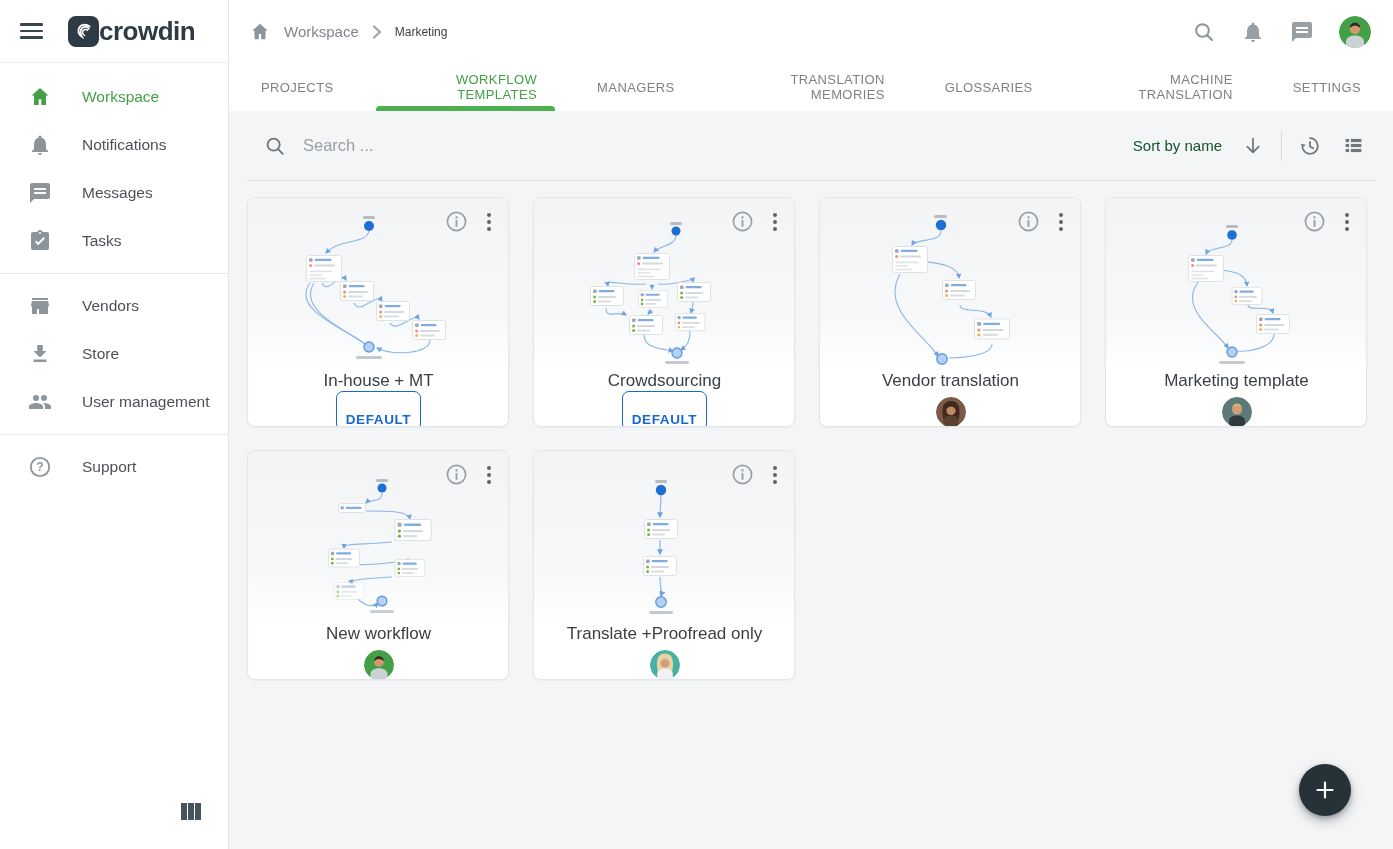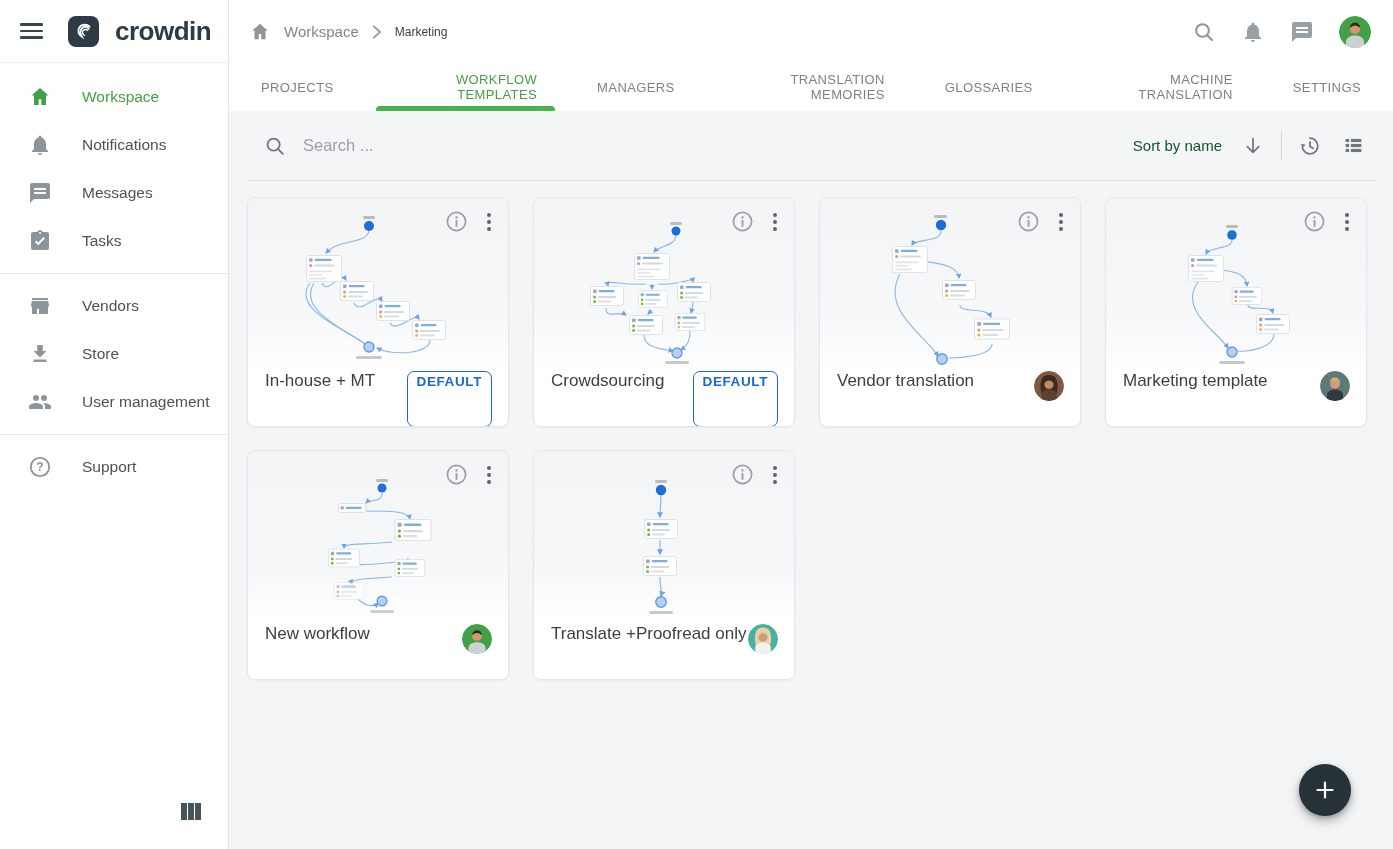--- a/index.html
+++ b/index.html
@@ -10,21 +10,21 @@
   .sidebar { position:absolute; left:0; top:0; width:229px; height:849px;
     background:#fff; border-right:1px solid #e4e6e8; z-index:5; }
   .sidebar-header { height:63px; display:flex; align-items:center; padding-left:20px;
     border-bottom:1px solid #ebedef; }
   .hamburger { width:24px; height:24px; display:flex; flex-direction:column;
     justify-content:center; gap:4px; cursor:pointer; }
   .hamburger span { display:block; height:2.4px; width:23px; background:#37474f; border-radius:1px; }
   .logo { display:flex; align-items:center; margin-left:24px; }
   .logo-mark { width:31px; height:31px; border-radius:8px; background:#2e3a45;
     display:flex; align-items:center; justify-content:center; }
-  .logo-word { font-size:26px; font-weight:bold; color:#2e3a45; margin-left:16px;
+  .logo-word { font-size:26px; font-weight:bold; color:#2e3a45; margin-left:0;
     letter-spacing:-0.5px; }
   .nav { padding-top:10px; }
   .nav-item { height:48px; display:flex; align-items:center; cursor:pointer; }
   .nav-item .nico { width:24px; height:24px; margin-left:28px; flex:0 0 24px; }
   .nav-item .nlabel { margin-left:30px; font-size:15.5px; color:#4d5156; }
   .nav-item.active .nlabel { color:#43a047; }
   .nav-sep { height:1px; background:#e7e9eb; margin:8px 0; }
   .nico svg { display:block; }
   .sidebar-bottom-icon { position:absolute; left:181px; bottom:28px; width:20px; height:18px;
     display:flex; gap:1.5px; cursor:pointer; }
@@ -73,24 +73,24 @@
     border-radius:8px; overflow:hidden; box-shadow:0 1px 2px rgba(60,64,67,0.05);
     cursor:pointer; position:relative; }
   .thumb { height:173px; background:linear-gradient(180deg,#f2f4f6 0%,#f7f8fa 70%,#ffffff 100%);
     position:relative; }
   .thumb svg.diagram { position:absolute; left:0; top:0; }
   .card-actions { position:absolute; top:12px; right:10px; display:flex; align-items:center; gap:12px; }
   .info-btn { width:23px; height:23px; cursor:pointer; }
   .kebab { width:18px; height:22px; display:flex; flex-direction:column; align-items:center;
     justify-content:center; gap:3px; cursor:pointer; }
   .kebab i { width:4px; height:4px; border-radius:50%; background:#5f6469; }
-  .card-footer { height:56px; display:flex; justify-content:space-between;
-    padding:0 16px 0 17px; background:#fff; }
+  .card-footer { height:56px; display:flex; align-items:center; justify-content:space-between;
+    padding:0 16px 0 17px; background:#fff;flex-direction:column; }
   .card-title { font-size:17px; color:#3a3f44; }
-  .badge { color:#1967d2; border:1.8px solid #1967d2; border-radius:7px; padding:2px 9px 3px;
+  .badge { color:#1967d2; border:1.8px solid #1967d2; border-radius:7px; padding:20px 9px 3px;
     font-size:13.5px; font-weight:bold; letter-spacing:0.6px; }
   .owner-avatar { width:30px; height:30px; border-radius:50%; overflow:hidden; flex:0 0 30px; }
 
   
   .fab { position:absolute; right:42px; bottom:33px; width:52px; height:52px; border-radius:50%;
     background:#263238; display:flex; align-items:center; justify-content:center;
     box-shadow:0 5px 12px rgba(0,0,0,0.28), 0 2px 4px rgba(0,0,0,0.2); cursor:pointer; z-index:10; }
   .fab svg { display:block; }
 
   .hidden-defs { position:absolute; width:0; height:0; overflow:hidden; }

